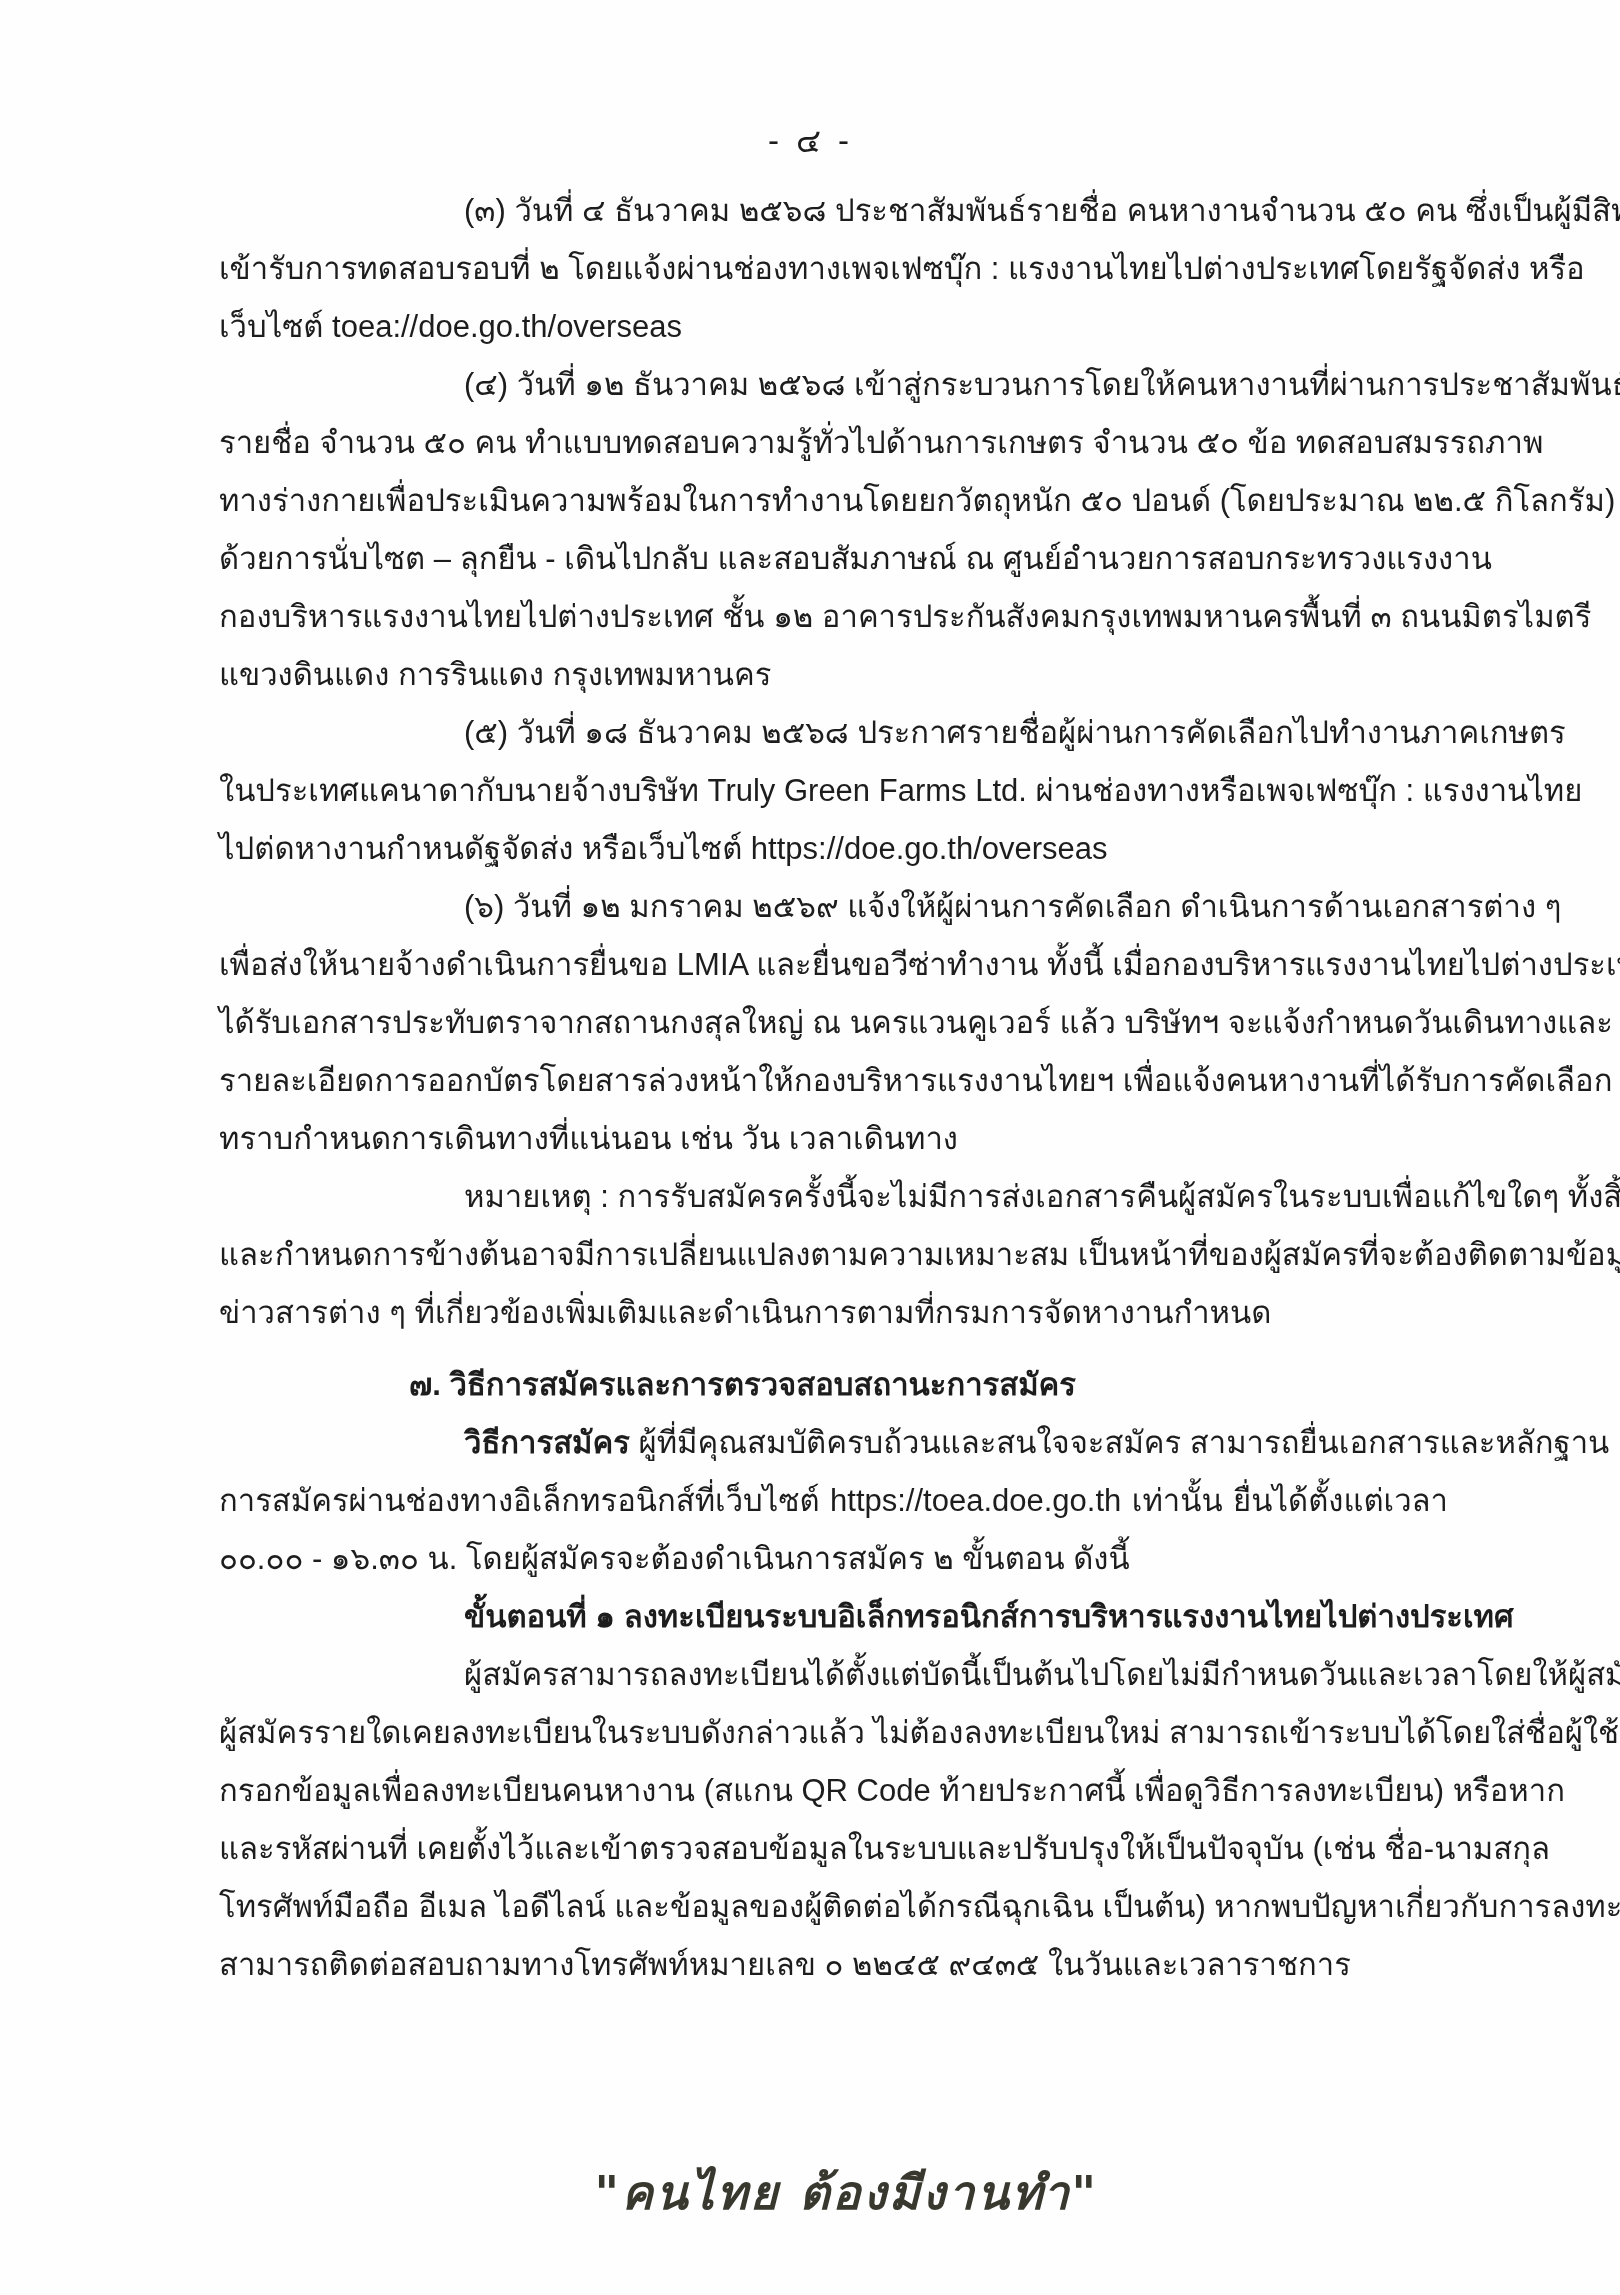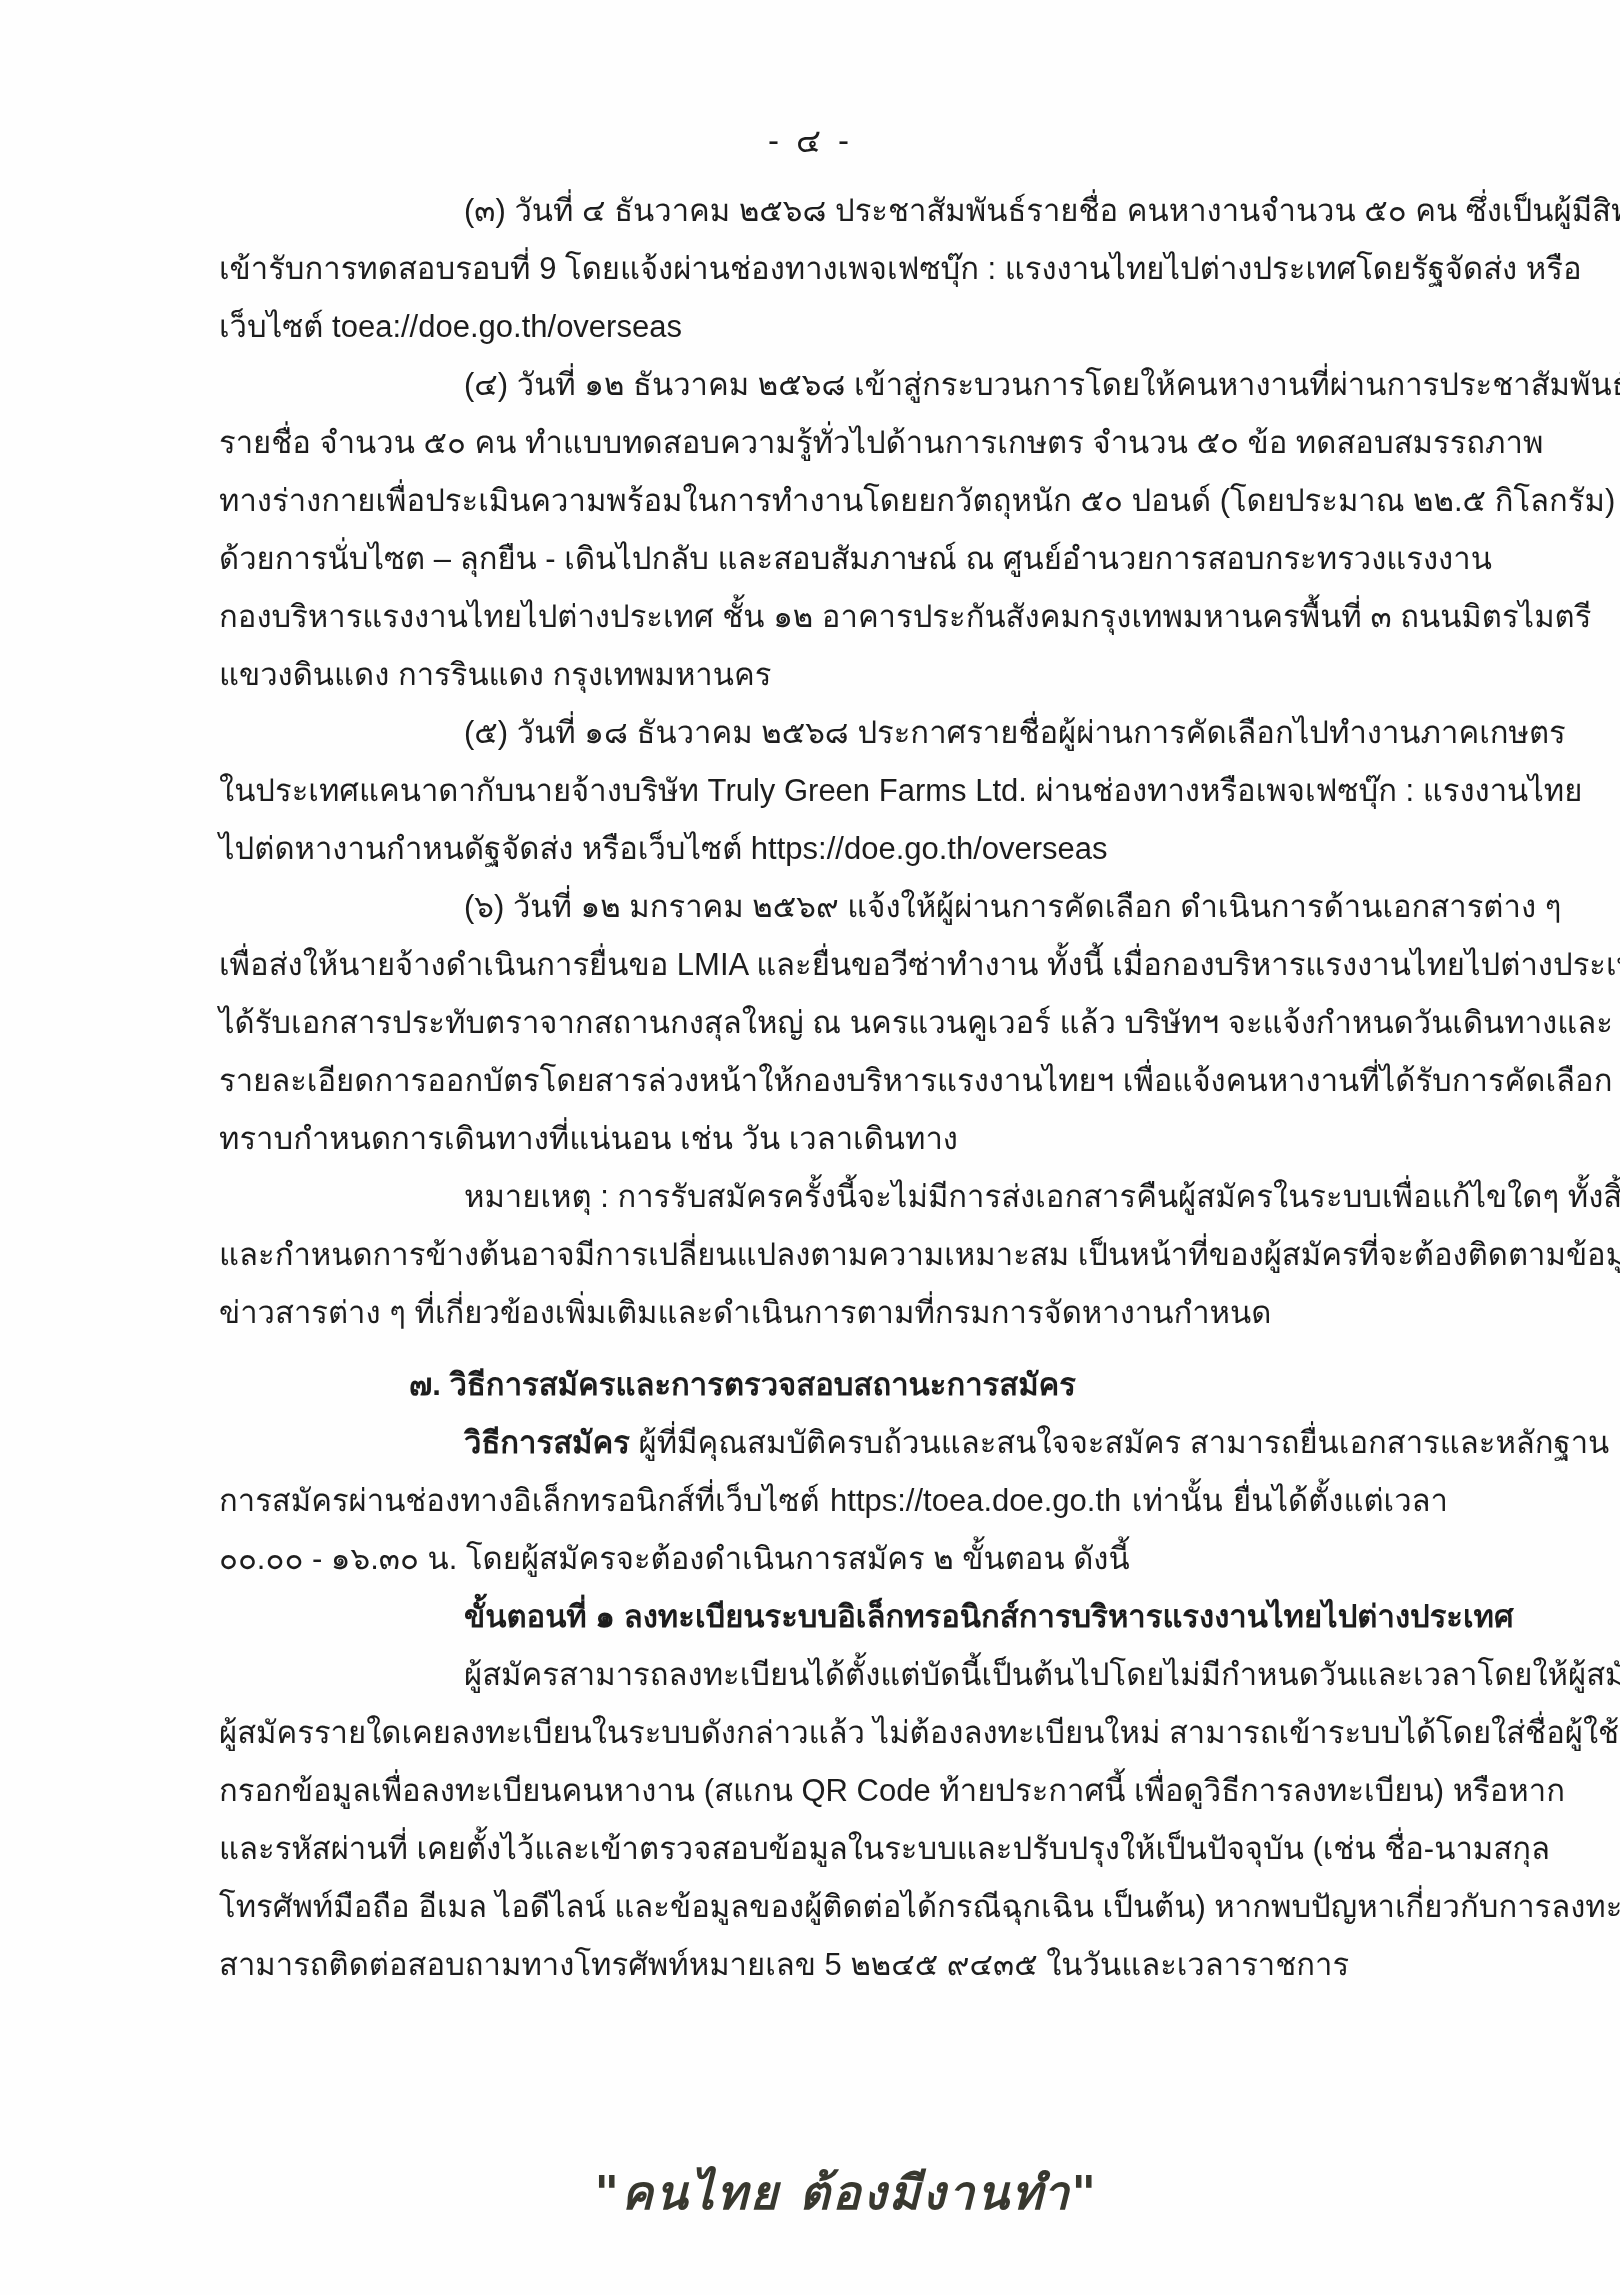--- a/index.html
+++ b/index.html
@@ -48,21 +48,21 @@
 </style>
 </head>
 <body>
 
 <div class="page">
 
   <div class="pageno">- ๔ -</div>
 
   <div class="body">
     <div class="ln ind j">(๓) วันที่ ๔ ธันวาคม ๒๕๖๘ ประชาสัมพันธ์รายชื่อ คนหางานจำนวน ๕๐ คน ซึ่งเป็นผู้มีสิทธิ</div>
-    <div class="ln j">เข้ารับการทดสอบรอบที่ 9 โดยแจ้งผ่านช่องทางเพจเฟซบุ๊ก : แรงงานไทยไปต่างประเทศโดยรัฐจัดส่ง หรือ</div>
+    <div class="ln j">เข้ารับการทดสอบรอบที่ ๒ โดยแจ้งผ่านช่องทางเพจเฟซบุ๊ก : แรงงานไทยไปต่างประเทศโดยรัฐจัดส่ง หรือ</div>
     <div class="ln">เว็บไซต์ toea://doe.go.th/overseas</div>
     <div class="ln ind j">(๔)  วันที่ ๑๒ ธันวาคม ๒๕๖๘ เข้าสู่กระบวนการโดยให้คนหางานที่ผ่านการประชาสัมพันธ์</div>
     <div class="ln j">รายชื่อ จำนวน ๕๐ คน ทำแบบทดสอบความรู้ทั่วไปด้านการเกษตร จำนวน ๕๐ ข้อ ทดสอบสมรรถภาพ</div>
     <div class="ln j">ทางร่างกายเพื่อประเมินความพร้อมในการทำงานโดยยกวัตถุหนัก ๕๐ ปอนด์ (โดยประมาณ ๒๒.๕ กิโลกรัม)</div>
     <div class="ln j">ด้วยการนั่บไซต – ลุกยืน - เดินไปกลับ และสอบสัมภาษณ์ ณ ศูนย์อำนวยการสอบกระทรวงแรงงาน</div>
     <div class="ln j">กองบริหารแรงงานไทยไปต่างประเทศ ชั้น ๑๒ อาคารประกันสังคมกรุงเทพมหานครพื้นที่ ๓ ถนนมิตรไมตรี</div>
     <div class="ln">แขวงดินแดง การรินแดง กรุงเทพมหานคร</div>
     <div class="ln ind j">(๕)  วันที่ ๑๘ ธันวาคม ๒๕๖๘ ประกาศรายชื่อผู้ผ่านการคัดเลือกไปทำงานภาคเกษตร</div>
     <div class="ln j">ในประเทศแคนาดากับนายจ้างบริษัท Truly Green Farms Ltd. ผ่านช่องทางหรือเพจเฟซบุ๊ก : แรงงานไทย</div>
     <div class="ln">ไปต่ดหางานกำหนดัฐจัดส่ง หรือเว็บไซต์ https://doe.go.th/overseas</div>
@@ -77,19 +77,19 @@
     <div class="ln ind2 b gap">๗. วิธีการสมัครและการตรวจสอบสถานะการสมัคร</div>
     <div class="ln ind j"><span class="b">วิธีการสมัคร</span><span> ผู้ที่มีคุณสมบัติครบถ้วนและสนใจจะสมัคร สามารถยื่นเอกสารและหลักฐาน</span></div>
     <div class="ln j">การสมัครผ่านช่องทางอิเล็กทรอนิกส์ที่เว็บไซต์ https://toea.doe.go.th เท่านั้น ยื่นได้ตั้งแต่เวลา</div>
     <div class="ln">๐๐.๐๐ - ๑๖.๓๐ น. โดยผู้สมัครจะต้องดำเนินการสมัคร ๒ ขั้นตอน ดังนี้</div>
     <div class="ln ind b">ขั้นตอนที่ ๑ ลงทะเบียนระบบอิเล็กทรอนิกส์การบริหารแรงงานไทยไปต่างประเทศ</div>
     <div class="ln ind j">ผู้สมัครสามารถลงทะเบียนได้ตั้งแต่บัดนี้เป็นต้นไปโดยไม่มีกำหนดวันและเวลาโดยให้ผู้สมัคร</div>
     <div class="ln j">ผู้สมัครรายใดเคยลงทะเบียนในระบบดังกล่าวแล้ว ไม่ต้องลงทะเบียนใหม่ สามารถเข้าระบบได้โดยใส่ชื่อผู้ใช้</div>
     <div class="ln j">กรอกข้อมูลเพื่อลงทะเบียนคนหางาน (สแกน QR Code ท้ายประกาศนี้ เพื่อดูวิธีการลงทะเบียน) หรือหาก</div>
     <div class="ln j">และรหัสผ่านที่ เคยตั้งไว้และเข้าตรวจสอบข้อมูลในระบบและปรับปรุงให้เป็นปัจจุบัน (เช่น ชื่อ-นามสกุล</div>
     <div class="ln j">โทรศัพท์มือถือ อีเมล ไอดีไลน์ และข้อมูลของผู้ติดต่อได้กรณีฉุกเฉิน เป็นต้น) หากพบปัญหาเกี่ยวกับการลงทะเบียน</div>
-    <div class="ln">สามารถติดต่อสอบถามทางโทรศัพท์หมายเลข 5 ๒๒๔๕ ๙๔๓๕ ในวันและเวลาราชการ</div>
+    <div class="ln">สามารถติดต่อสอบถามทางโทรศัพท์หมายเลข ๐ ๒๒๔๕ ๙๔๓๕ ในวันและเวลาราชการ</div>
   </div>
 
   <div class="footer">"คนไทย ต้องมีงานทำ"</div>
 
 </div>
 
 
 </body></html>

